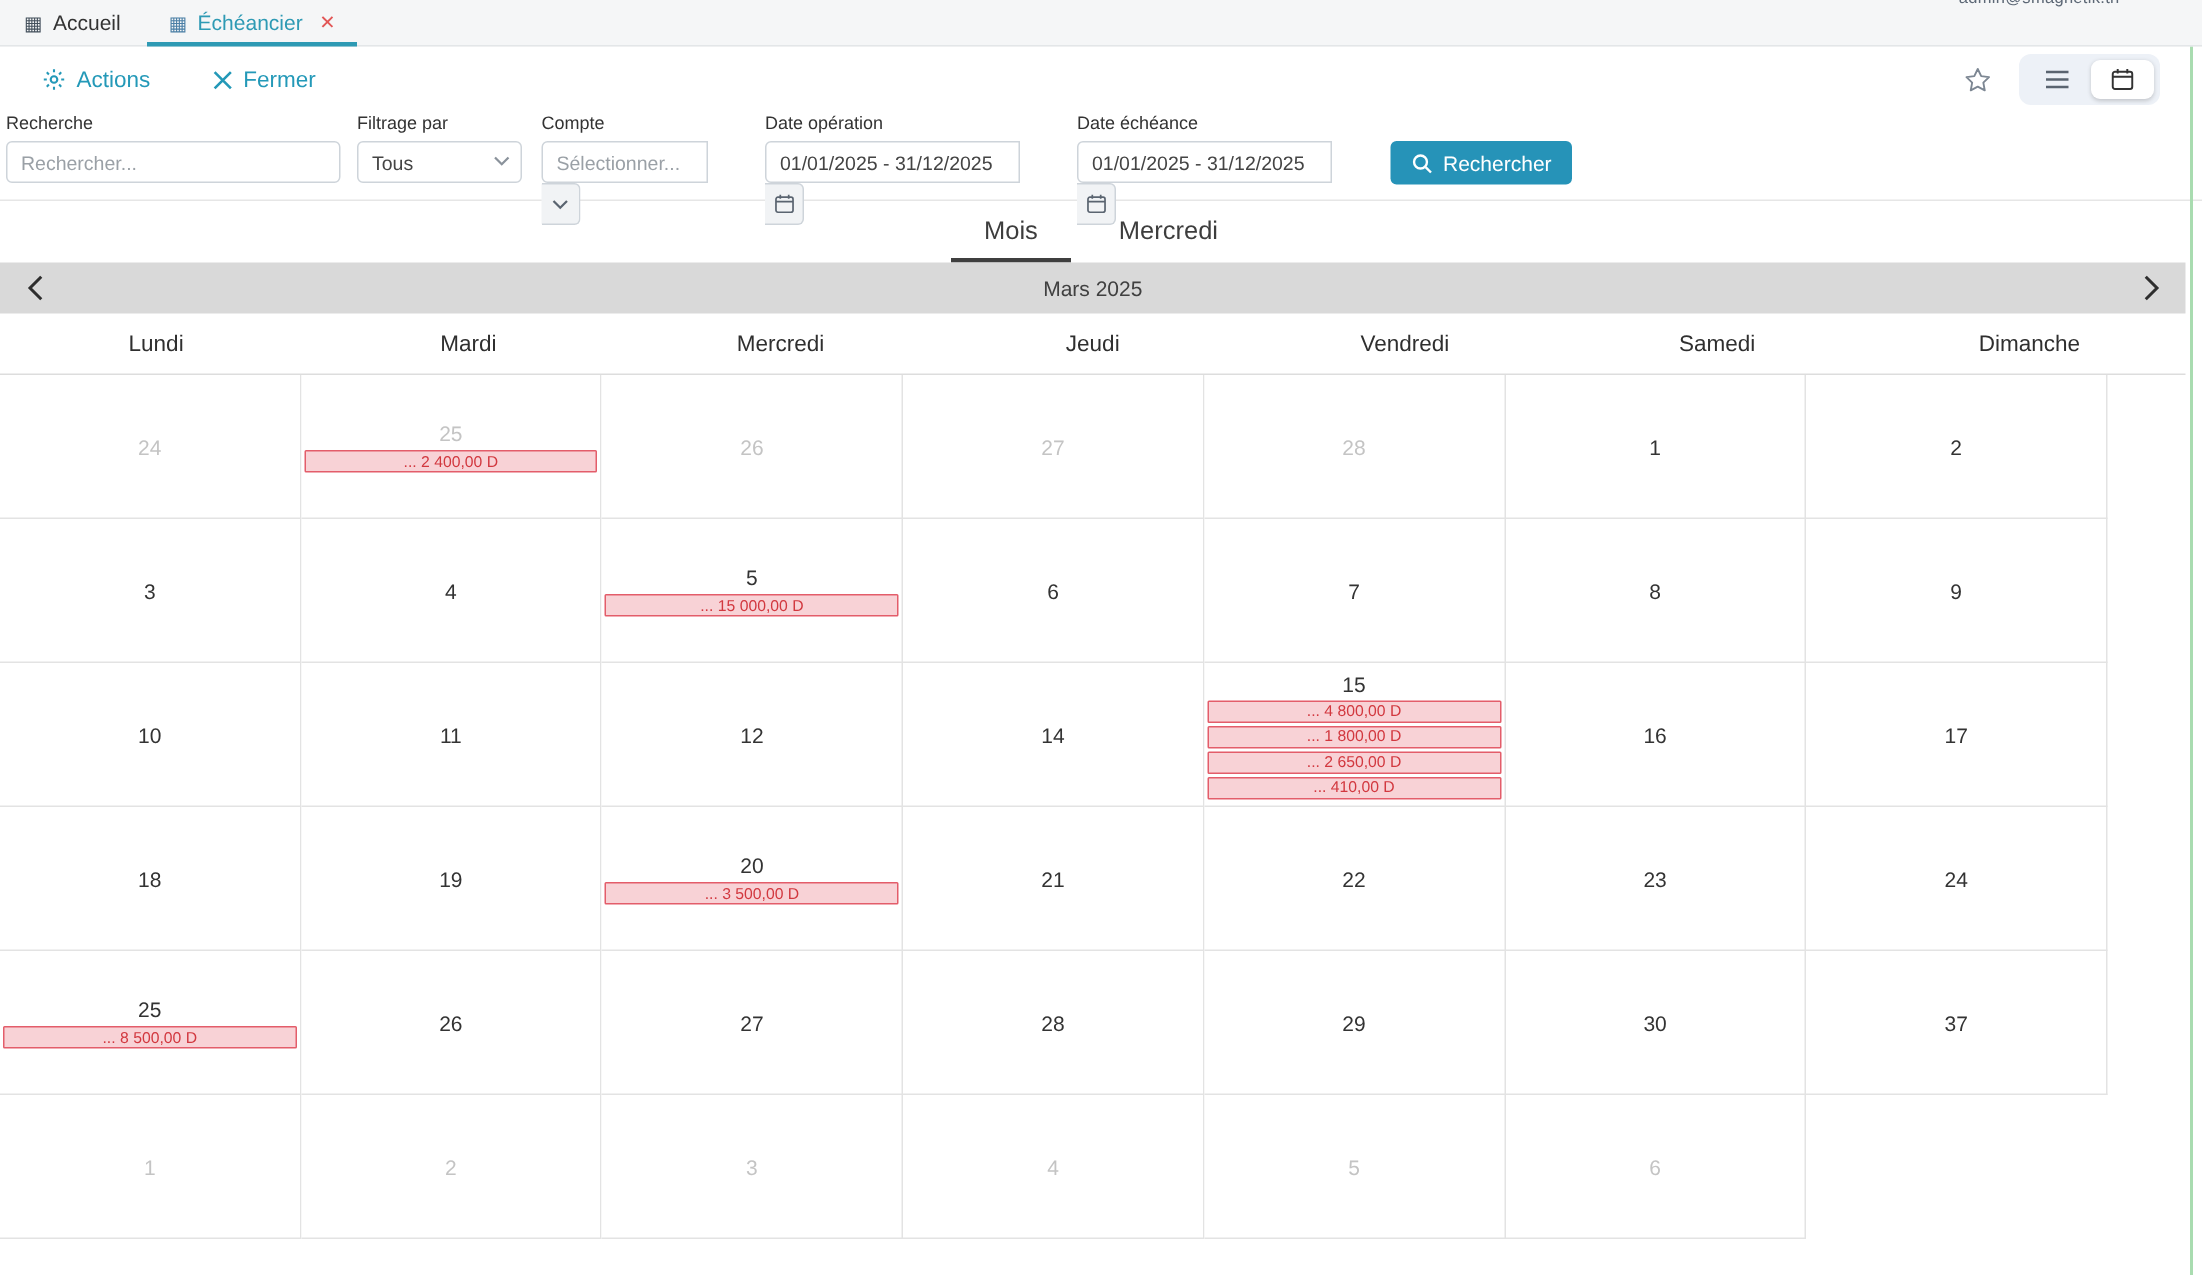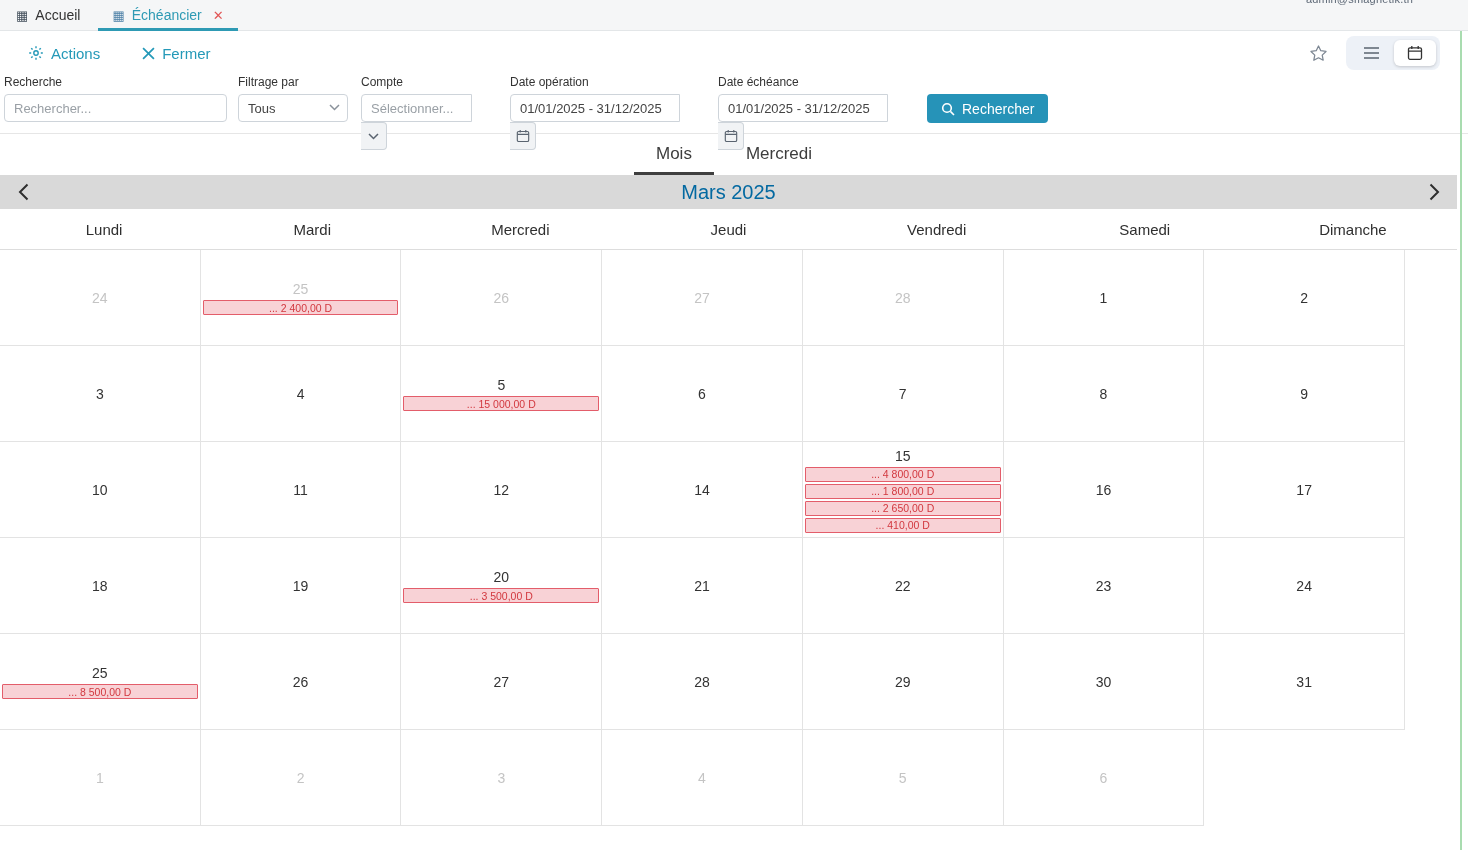--- a/index.html
+++ b/index.html
@@ -49,21 +49,21 @@
   #f-dateech   { left:718px; } #f-dateech .ctl { width:170px; }
   #f-search    { left:927px; top:19px; }
 
   
   .panel { border-top:1px solid #e6e6e6; }
   .view-tabs { height:41px; display:flex; justify-content:center; align-items:flex-end; gap:10px; background:#fff; }
   .view-tab { padding:9px 22px 8px; font-size:17px; color:#3d3d3d; cursor:pointer; border-bottom:3px solid transparent; }
   .view-tab.active { border-bottom-color:#3f3f3f; }
 
   .month-band { position:relative; height:34px; background:#d9d9d9; width:1457px; display:flex; align-items:center; justify-content:center; }
-  .month-title { font-size:20px; color:#0369a1; }
+  .month-title { font-size:14px; color:#404040; }
   .nav-chev { position:absolute; top:4px; width:34px; height:26px; display:flex; align-items:center; justify-content:center; cursor:pointer; color:#2e2e2e; }
   .nav-chev.prev { left:6px; } .nav-chev.next { right:6px; }
 
   .weekday-row { width:1457px; height:41px; display:grid; grid-template-columns:repeat(7,1fr); border-bottom:1px solid #ddd; }
   .weekday { display:flex; align-items:center; justify-content:center; font-size:15px; color:#2f2f2f; }
 
   .grid { width:1405px; display:grid; grid-template-columns:repeat(7,1fr); }
   .cal-cell { height:96px; border-right:1px solid #e3e3e3; border-bottom:1px solid #e3e3e3; display:flex; flex-direction:column; justify-content:center; padding:1px; cursor:pointer; background:#fff; }
   .cal-cell:nth-child(7n) { border-right:1px solid #e3e3e3; }
   .cal-cell:first-child, .cal-cell:nth-child(7n+1) { border-left:none; }
@@ -320,21 +320,21 @@
         <div class="cal-cell">
           <div class="day-num">28</div>
         </div>
         <div class="cal-cell">
           <div class="day-num">29</div>
         </div>
         <div class="cal-cell">
           <div class="day-num">30</div>
         </div>
         <div class="cal-cell">
-          <div class="day-num">31</div>
+          <div class="day-num">37</div>
         </div>
         <div class="cal-cell">
           <div class="day-num muted">1</div>
         </div>
         <div class="cal-cell">
           <div class="day-num muted">2</div>
         </div>
         <div class="cal-cell">
           <div class="day-num muted">3</div>
         </div>

